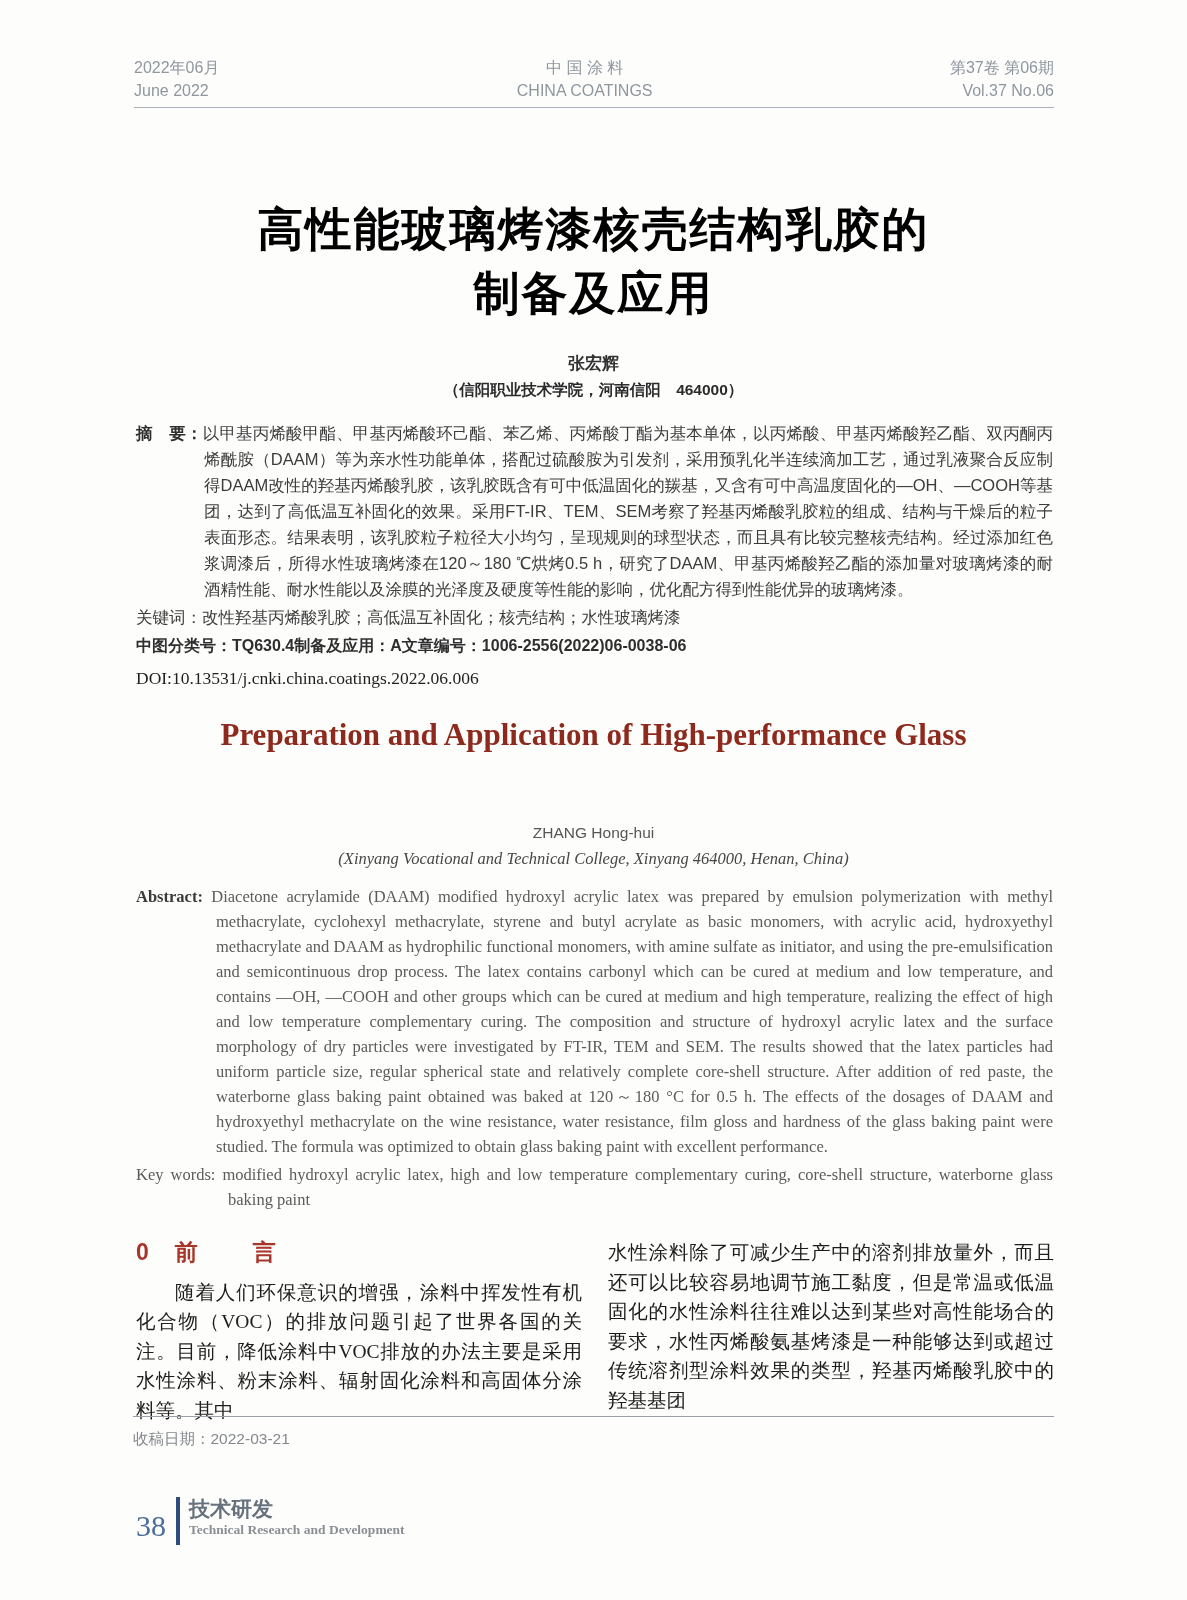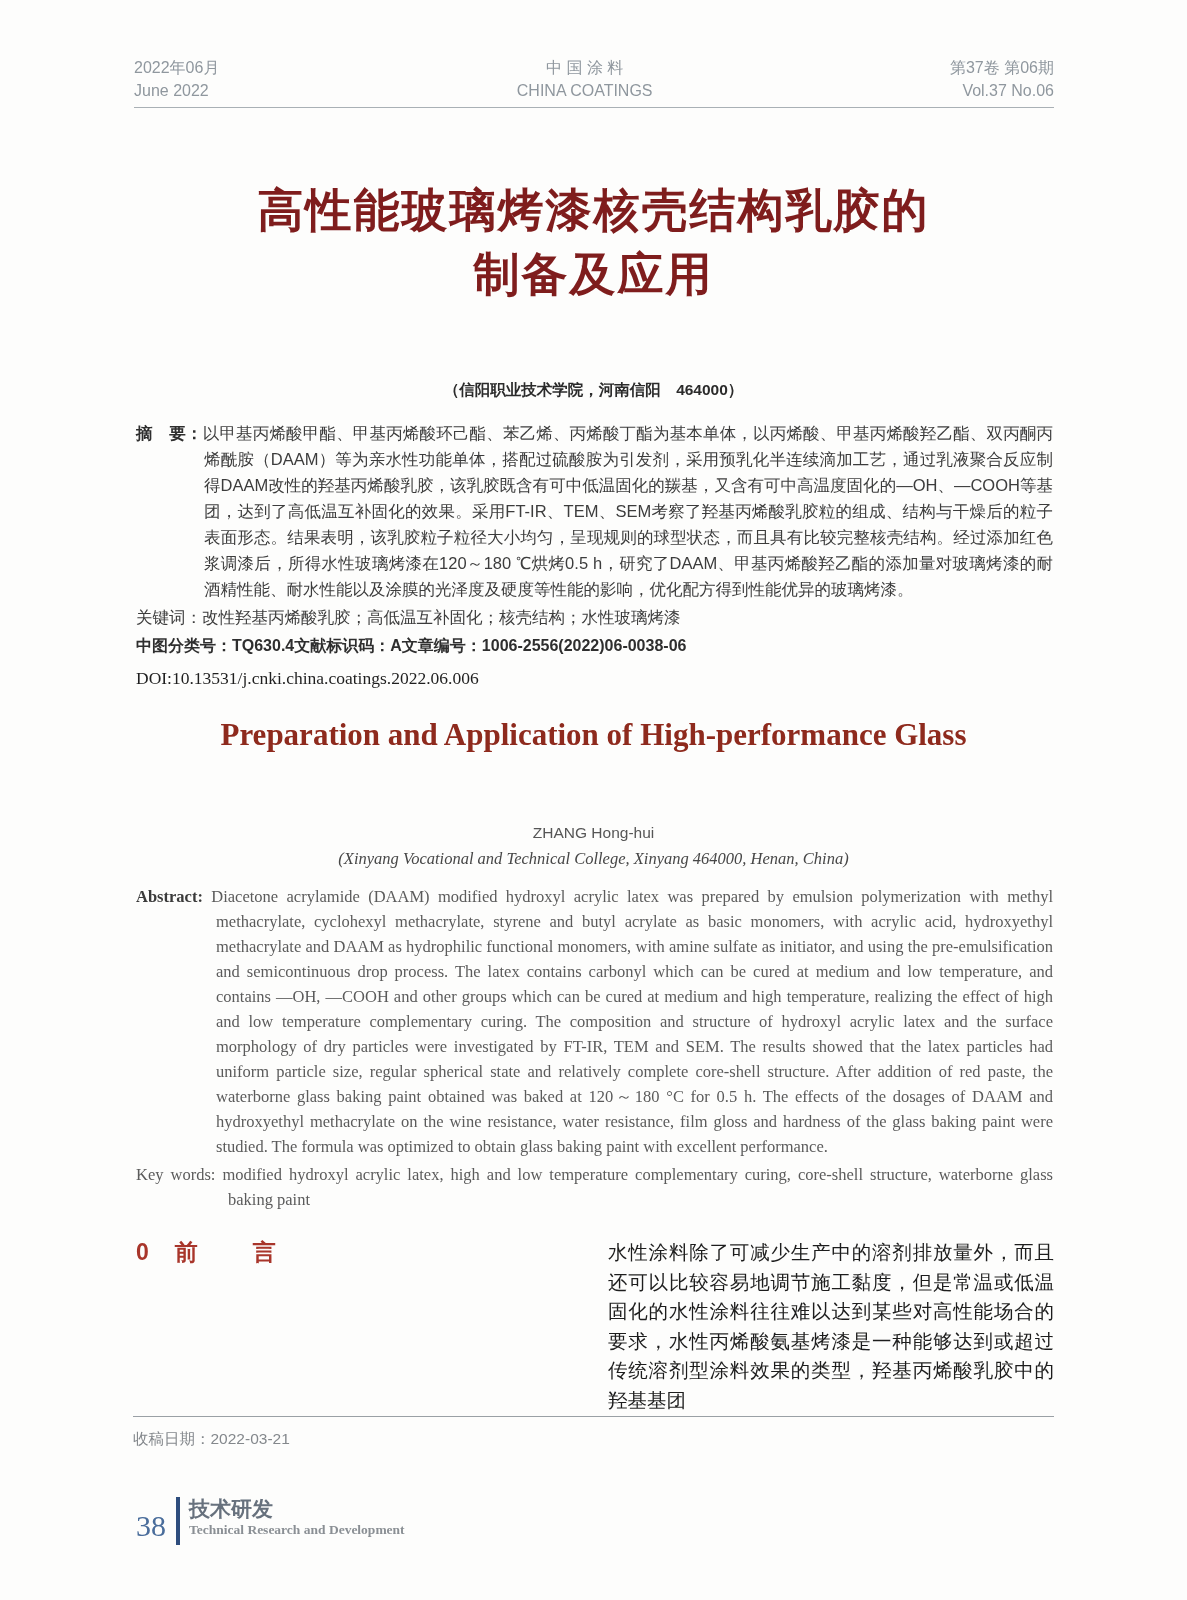--- a/index.html
+++ b/index.html
@@ -15,22 +15,22 @@
     display:flex; justify-content:space-between;
     color:#8f979e; font-size:16px; line-height:23px;
     border-bottom:1.5px solid #a9b0b5; padding-bottom:5px;
   }
   .hdr-col { white-space:nowrap; }
   .hdr-center { text-align:center; }
   .hdr-right { text-align:right; }
 
   
   .title-cn {
-    position:absolute; top:178px; left:0; width:100%;
-    text-align:center; font-weight:bold; color:#7f1d1d;
+    position:absolute; top:197px; left:0; width:100%;
+    text-align:center; font-weight:bold; color:#000000;
     font-size:46px; line-height:64px; letter-spacing:2px; margin:0;
   }
   .author-cn {
     position:absolute; top:352px; left:0; width:100%;
     text-align:center; font-size:17px; font-weight:bold; color:#333;
   }
   .affil-cn {
     position:absolute; top:380px; left:0; width:100%;
     text-align:center; font-size:15.5px; font-weight:bold; color:#2b2b2b;
   }
@@ -132,28 +132,29 @@
       <div>第37卷 第06期</div>
       <div>Vol.37  No.06</div>
     </div>
   </div>
 
   <h1 class="title-cn">
     <span>高性能玻璃烤漆核壳结构乳胶的</span><br>
     <span>制备及应用</span>
   </h1>
 
+  <div class="author-cn">张宏辉</div>
   <div class="affil-cn">（信阳职业技术学院，河南信阳　464000）</div>
 
   <div class="cn-meta-block">
     <p class="hang-cn"><span class="lbl">摘　要：</span><span>以甲基丙烯酸甲酯、甲基丙烯酸环己酯、苯乙烯、丙烯酸丁酯为基本单体，以丙烯酸、甲基丙烯酸羟乙酯、双丙酮丙烯酰胺（DAAM）等为亲水性功能单体，搭配过硫酸胺为引发剂，采用预乳化半连续滴加工艺，通过乳液聚合反应制得DAAM改性的羟基丙烯酸乳胶，该乳胶既含有可中低温固化的羰基，又含有可中高温度固化的—OH、—COOH等基团，达到了高低温互补固化的效果。采用FT-IR、TEM、SEM考察了羟基丙烯酸乳胶粒的组成、结构与干燥后的粒子表面形态。结果表明，该乳胶粒子粒径大小均匀，呈现规则的球型状态，而且具有比较完整核壳结构。经过添加红色浆调漆后，所得水性玻璃烤漆在120～180 ℃烘烤0.5 h，研究了DAAM、甲基丙烯酸羟乙酯的添加量对玻璃烤漆的耐酒精性能、耐水性能以及涂膜的光泽度及硬度等性能的影响，优化配方得到性能优异的玻璃烤漆。</span></p>
     <p class="kw-cn"><span class="lbl">关键词：</span><span>改性羟基丙烯酸乳胶；高低温互补固化；核壳结构；水性玻璃烤漆</span></p>
     <div class="meta-row">
       <span>中图分类号：TQ630.4</span>
-      <span>文献标识码：A</span>
+      <span>制备及应用：A</span>
       <span>文章编号：1006-2556(2022)06-0038-06</span>
     </div>
     <div class="doi-line">DOI:10.13531/j.cnki.china.coatings.2022.06.006</div>
   </div>
 
   <h2 class="title-en">
     <span>Preparation and Application of High-performance Glass</span><br>
   </h2>
 
   <div class="author-en">ZHANG Hong-hui</div>
@@ -162,20 +163,21 @@
   <div class="en-abstract-block">
     <p class="hang-en"><span class="lbl">Abstract:</span> <span>Diacetone acrylamide (DAAM) modified hydroxyl acrylic latex was prepared by emulsion polymerization with methyl methacrylate, cyclohexyl methacrylate, styrene and butyl acrylate as basic monomers, with acrylic acid, hydroxyethyl methacrylate and DAAM as hydrophilic functional monomers, with amine sulfate as initiator, and using the pre-emulsification and semicontinuous drop process. The latex contains carbonyl which can be cured at medium and low temperature, and contains —OH, —COOH and other groups which can be cured at medium and high temperature, realizing the effect of high and low temperature complementary curing. The composition and structure of hydroxyl acrylic latex and the surface morphology of dry particles were investigated by FT-IR, TEM and SEM. The results showed that the latex particles had uniform particle size, regular spherical state and relatively complete core-shell structure. After addition of red paste, the waterborne glass baking paint obtained was baked at 120～180 °C for 0.5 h. The effects of the dosages of DAAM and hydroxyethyl methacrylate on the wine resistance, water resistance, film gloss and hardness of the glass baking paint were studied. The formula was optimized to obtain glass baking paint with excellent performance.</span></p>
     <p class="kw-en"><span class="lbl">Key words:</span> <span>modified hydroxyl acrylic latex, high and low temperature complementary curing, core-shell structure, waterborne glass baking paint</span></p>
   </div>
 
   <div class="intro">
     <div class="intro-col">
       <h3 class="intro-heading">
         <span class="h-num">0</span><span class="h-title">前　言</span>
       </h3>
+      <p class="body">随着人们环保意识的增强，涂料中挥发性有机化合物（VOC）的排放问题引起了世界各国的关注。目前，降低涂料中VOC排放的办法主要是采用水性涂料、粉末涂料、辐射固化涂料和高固体分涂料等。其中</p>
     </div>
     <div class="intro-col">
       <p class="cont">水性涂料除了可减少生产中的溶剂排放量外，而且还可以比较容易地调节施工黏度，但是常温或低温固化的水性涂料往往难以达到某些对高性能场合的要求，水性丙烯酸氨基烤漆是一种能够达到或超过传统溶剂型涂料效果的类型，羟基丙烯酸乳胶中的羟基基团</p>
     </div>
   </div>
 
   <div class="footnotes">
     <p>收稿日期：2022-03-21</p>
   </div>
 

